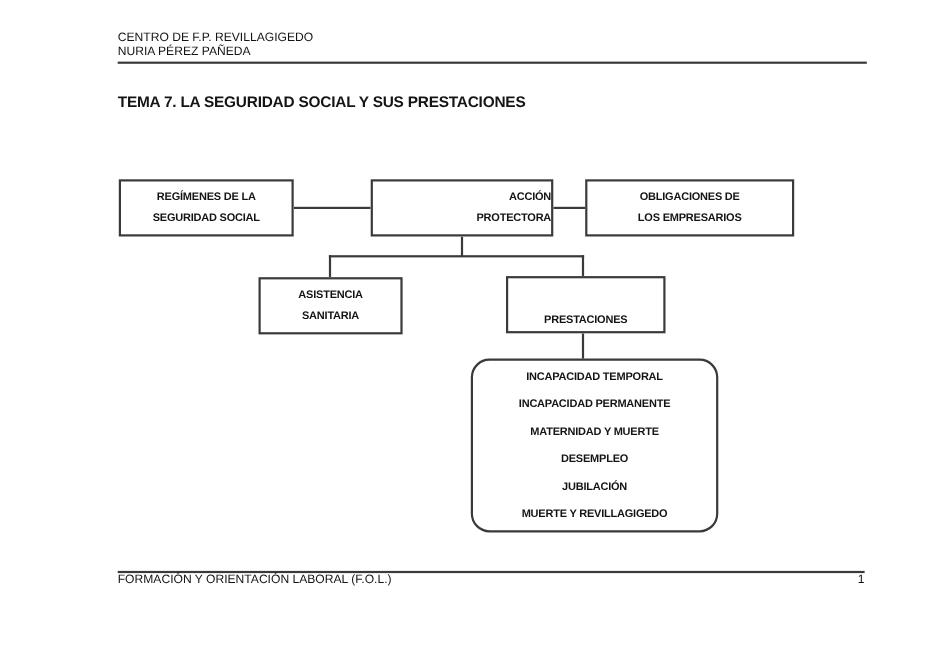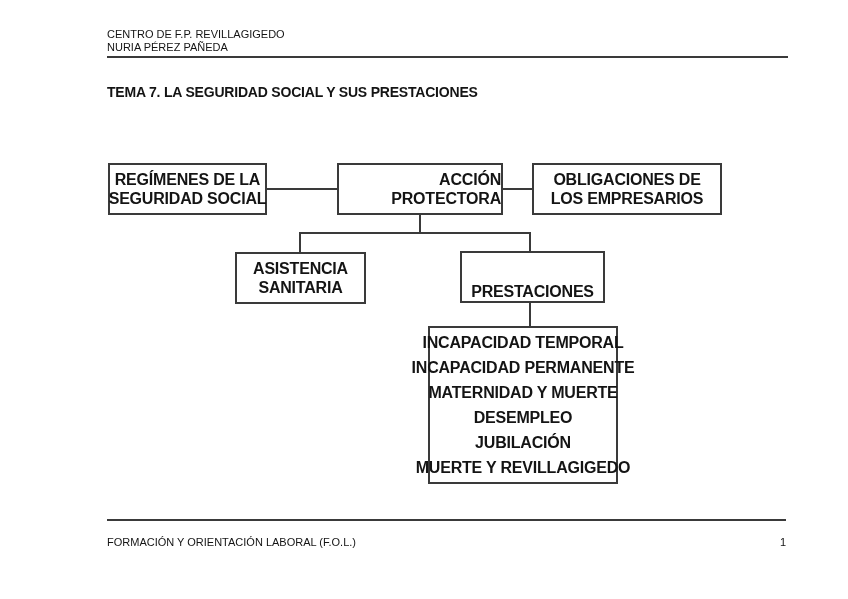--- a/index.html
+++ b/index.html
@@ -50,32 +50,32 @@
   .node {
     position: absolute;
     box-sizing: border-box;
     border: 2px solid var(--line, #3a3a3a);
     background: var(--page-bg, #ffffff);
     display: flex;
     flex-direction: column;
     align-items: center;
     justify-content: center;
     text-align: center;
-    font-size: 16px;
+    font-size: 10px;
     font-weight: bold;
     line-height: 19px;
     letter-spacing: -0.2px;
     white-space: nowrap;
   }
   .node-regimenes     { left: 108px; top: 163px; width: 159px; height: 52px; }
   .node-accion        { left: 337px; top: 163px; width: 166px; height: 52px; align-items: flex-end; }
   .node-obligaciones  { left: 532px; top: 163px; width: 190px; height: 52px; }
   .node-asistencia    { left: 235px; top: 252px; width: 131px; height: 52px; text-align: center; }
   .node-prestaciones  { left: 460px; top: 251px; width: 145px; height: 52px; justify-content: flex-end; }
-  .node-list          { left: 428px; top: 326px; width: 190px; height: 158px; line-height: 25px; }
+  .node-list          { left: 428px; top: 326px; width: 225px; height: 158px; line-height: 25px; border-radius: 17px; }
 
   
   .conn {
     position: absolute;
     background: var(--line, #3a3a3a);
   }
   .conn-left-h          { left: 267px; top: 188px; width: 70px;  height: 2px; }
   .conn-right-h         { left: 503px; top: 188px; width: 63px;  height: 2px; }
   .conn-accion-drop     { left: 419px; top: 215px; width: 2px;   height: 18px; }
   .conn-branch-h        { left: 299px; top: 232px; width: 232px; height: 2px; }
@@ -83,21 +83,20 @@
   .conn-prest-drop      { left: 529px; top: 232px; width: 2px;   height: 19px; }
   .conn-list-drop       { left: 529px; top: 303px; width: 2px;   height: 23px; }
 
   
   .footer {
     position: absolute;
     left: 107px;
     right: 62px;
     top: 519px;
     border-top: 2px solid var(--line, #3a3a3a);
-    padding-top: 15px;
     display: flex;
     justify-content: space-between;
     font-size: 11px;
     line-height: 13px;
     white-space: nowrap;
   }
 </style>
 </head>
 <body>
 

